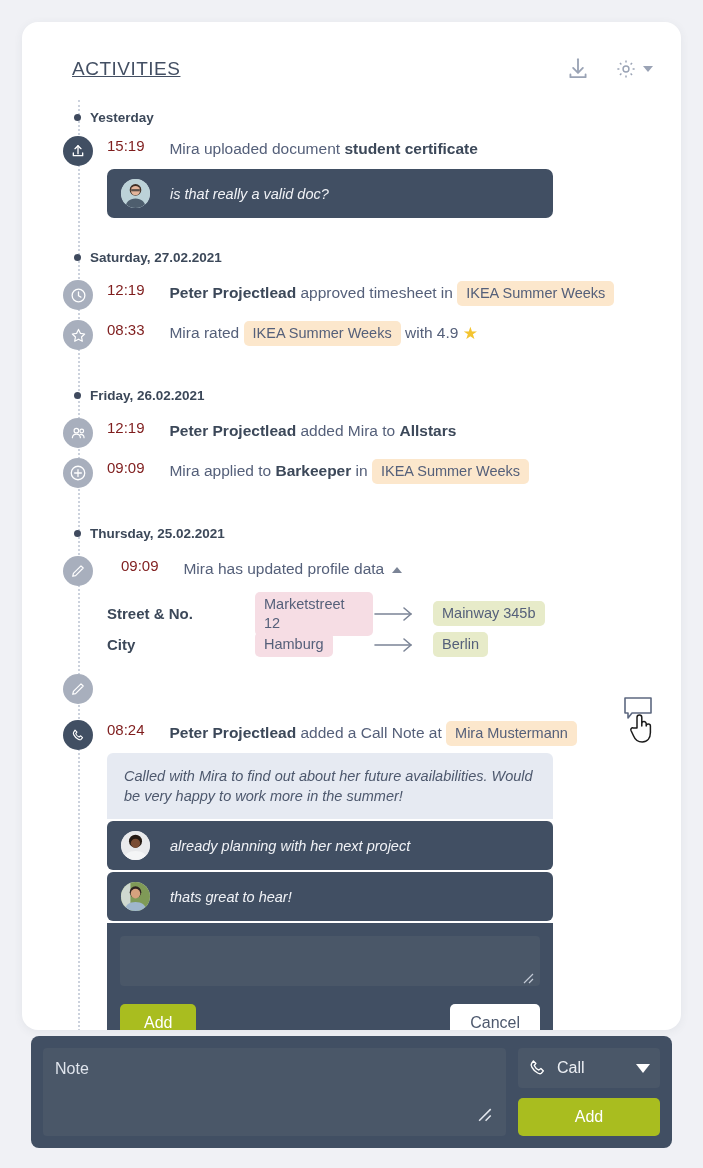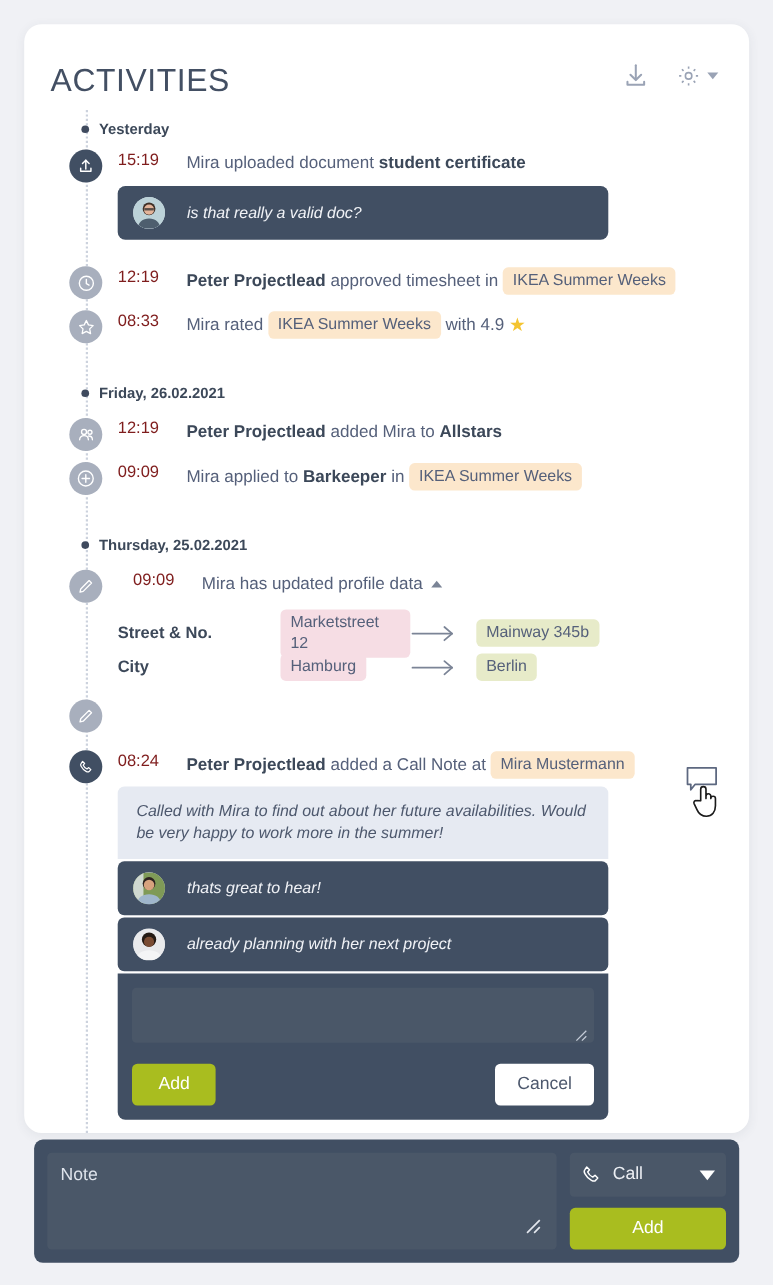--- a/index.html
+++ b/index.html
@@ -15,22 +15,22 @@
     position: absolute; left: 22px; top: 22px;
     width: 659px; height: 1008px;
     background: #ffffff; border-radius: 16px;
     box-shadow: 0 2px 10px rgba(60,70,90,0.07);
     overflow: hidden;
   }
 
   
   .hdr { position: relative; height: 78px; }
   .hdr-title {
-    position: absolute; left: 24px; top: 36px;
-    font-size: 29px; letter-spacing: 0.5px; color: #434f63; font-weight: 400;
+    position: absolute; left: 50px; top: 36px;
+    font-size: 19px; letter-spacing: 0.5px; color: #434f63; font-weight: 400; text-decoration: underline;
   }
   .hdr-icons { position: absolute; right: 28px; top: 34px; display: flex; align-items: center; gap: 24px; }
   .ic { color: #9aa3b5; display: flex; align-items: center; }
   .caret-sm {
     width: 0; height: 0; margin-left: 6px;
     border-left: 5px solid transparent; border-right: 5px solid transparent;
     border-top: 6px solid #9aa3b5;
   }
 
   
@@ -230,20 +230,24 @@
                     <rect x="14" y="14" width="12" height="3" fill="#2b2b2b" opacity="0.75"></rect>
                   </svg>
               </span>
               <span class="bubble-txt">is that really a valid doc?</span>
             </div>
           </div>
         </div>
       </div>
 
       <div class="daygroup" style="margin-top:22px;">
+        <div class="daylabel">
+          <i class="daydot"></i>
+          <span>Saturday, 27.02.2021</span>
+        </div>
 
         <div class="row" style="margin-top:4px;">
           <div class="badge grey">
             <svg width="17" height="17" viewBox="0 0 24 24" fill="none" stroke="currentColor" stroke-width="1.8" stroke-linecap="round">
               <circle cx="12" cy="12" r="9"></circle>
                 <path d="M12 7v5.3l3.4 2"></path>
             </svg>
           </div>
           <div class="rowbody">
             <span class="time">12:19</span>
@@ -359,39 +363,39 @@
           <div class="rowbody">
             <span class="time">08:24</span>
             <span class="txt"><b>Peter Projectlead</b><span> added a Call Note at </span><span class="chip peach">Mira Mustermann</span></span>
 
             <div class="notebody">Called with Mira to find out about her future availabilities. Would be very happy to work more in the summer!</div>
 
             <div class="thread">
               <div class="bubble">
                 <span class="avatar">
                   <svg viewBox="0 0 40 40">
+                      <rect width="40" height="40" fill="#e9eaec"></rect>
+                      <circle cx="20" cy="14" r="9" fill="#241a14"></circle>
+                      <path d="M4 40c0-8 7-12.5 16-12.5S36 32 36 40z" fill="#f4f5f6"></path>
+                      <circle cx="20" cy="17" r="6.4" fill="#7a4c33"></circle>
+                    </svg>
+                </span>
+                <span class="bubble-txt">already planning with her next project</span>
+              </div>
+              <div class="bubble">
+                <span class="avatar">
+                  <svg viewBox="0 0 40 40">
                       <rect width="40" height="40" fill="#7f9a57"></rect>
                       <path d="M0 0h13v40H0z" fill="#cfd8d0"></path>
                       <circle cx="20" cy="14" r="8" fill="#2e2320"></circle>
                       <path d="M5 40c0-8 6.5-12.5 15-12.5S35 32 35 40z" fill="#9fb6cc"></path>
                       <circle cx="20" cy="16" r="6.6" fill="#d7a27e"></circle>
                     </svg>
                 </span>
                 <span class="bubble-txt">thats great to hear!</span>
-              </div>
-              <div class="bubble">
-                <span class="avatar">
-                  <svg viewBox="0 0 40 40">
-                      <rect width="40" height="40" fill="#e9eaec"></rect>
-                      <circle cx="20" cy="14" r="9" fill="#241a14"></circle>
-                      <path d="M4 40c0-8 7-12.5 16-12.5S36 32 36 40z" fill="#f4f5f6"></path>
-                      <circle cx="20" cy="17" r="6.4" fill="#7a4c33"></circle>
-                    </svg>
-                </span>
-                <span class="bubble-txt">already planning with her next project</span>
               </div>
             </div>
 
             <div class="composer">
               <div class="ta-wrap">
                 <textarea class="ta" placeholder="" style=""></textarea>
                 <span class="grip">
                   <svg viewBox="0 0 14 14" stroke="currentColor" stroke-width="1.2">
                       <path d="M13 4L4 13M13 9l-4 4"></path>
                     </svg>

